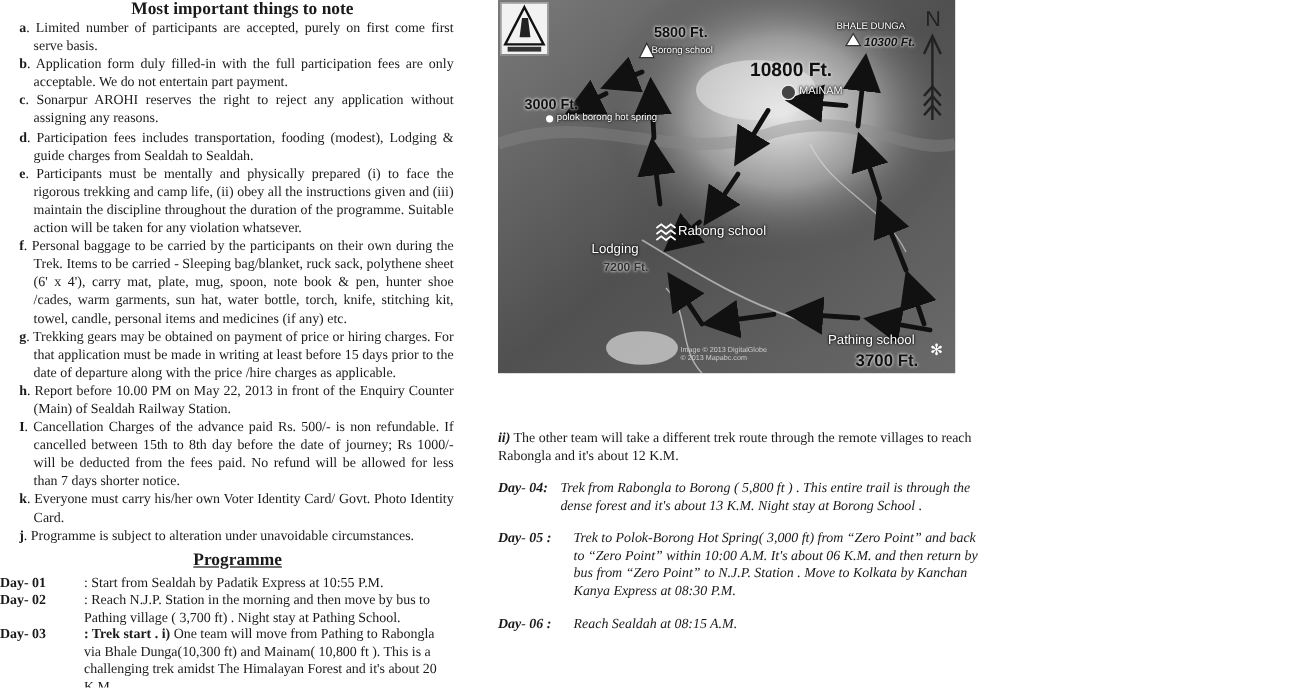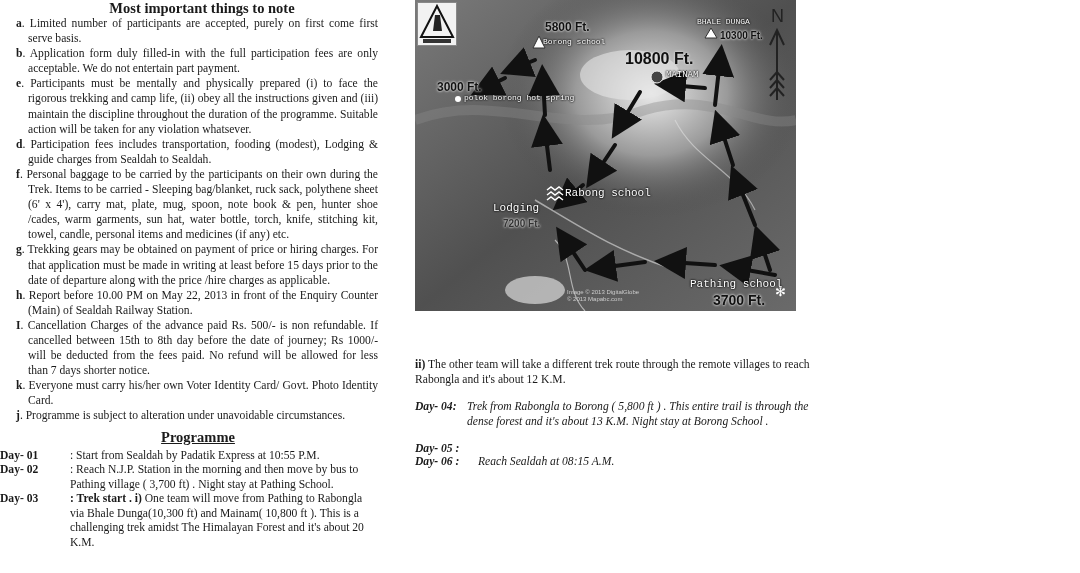--- a/index.html
+++ b/index.html
@@ -9,42 +9,43 @@
   .title { text-align:center; font-weight:bold; font-size:14.5px; line-height:16px; margin:0 0 0 26px; }
   .note { font-size:11.6px; line-height:15.1px; padding-left:28px; text-indent:-12px; text-align:justify; }
   .note .k { font-weight:bold; }
   .prog-title { text-align:center; font-weight:bold; font-size:14.5px; text-decoration:underline; margin:5px 0 0 18px; line-height:16px; }
   .day { position:relative; font-size:11.6px; line-height:14.5px; }
   .day .dl { position:absolute; left:0; font-weight:bold; }
   .day .dt { margin-left:70px; }
   .map { position:absolute; left:415px; top:0; width:381px; height:311px; overflow:hidden;
          background:#5a5a5a; }
   .map svg { position:absolute; left:0; top:0; }
-  .lbl { position:absolute; font-family:Liberation Mono, monospace; font-size:10px; color:#fff;
+  .lbl { position:absolute; font-family:Liberation Sans, sans-serif; font-size:10px; color:#fff;
          text-shadow:0 0 2px #000,0 0 2px #000; white-space:nowrap; }
   .alt { position:absolute; font-family:"Liberation Sans","DejaVu Sans",sans-serif; font-weight:bold; color:#111;
          text-shadow:0 0 2px #ddd,0 0 3px #ddd; white-space:nowrap; }
   .credit { position:absolute; font-family:"Liberation Sans",sans-serif; font-size:6px; color:#ccc; line-height:7px; }
   .logo { position:absolute; left:2px; top:2px; width:38px; height:42px; background:#f2f2f2; border:1px solid #888; }
   .right-col { position:absolute; left:415px; top:358px; width:400px; font-size:11.6px; line-height:14.5px; }
-  .right-col .b { font-weight:bold; }
+  .right-col .b { font-weight:bold;font-style:italic; }
   .rd { position:relative;font-style:italic; }
   .rd .dl { position:absolute; left:0; font-weight:bold; }
   .gap { height:13px; }
 </style>
 </head>
 <body>
 
 <div class="left-col">
   <div class="title">Most important things to note</div>
   <div id="notes-list">
       <div class="note"><span class="k">a</span><span>. Limited number of participants are accepted, purely on first come first serve basis.</span></div>
       <div class="note"><span class="k">b</span><span>. Application form duly filled-in with the full participation fees are only acceptable. We do not entertain part payment.</span></div>
+      <div class="note"><span class="k">c</span><span>. Sonarpur AROHI reserves the right to reject any application without assigning any reasons.</span></div>
+      <div class="note"><span class="k">d</span><span>. Participation fees includes transportation, fooding (modest), Lodging &amp; guide charges from Sealdah to Sealdah.</span></div>
       <div class="note"><span class="k">e</span><span>. Participants must be mentally and physically prepared (i) to face the rigorous trekking and camp life, (ii) obey all the instructions given and (iii) maintain the discipline throughout the duration of the programme. Suitable action will be taken for any violation whatsever.</span></div>
-      <div class="note"><span class="k">d</span><span>. Participation fees includes transportation, fooding (modest), Lodging &amp; guide charges from Sealdah to Sealdah.</span></div>
       <div class="note"><span class="k">f</span><span>. Personal baggage to be carried by the participants on their own during the Trek. Items to be carried - Sleeping bag/blanket, ruck sack, polythene sheet (6' x 4'), carry mat, plate, mug, spoon, note book &amp; pen, hunter shoe /cades, warm garments, sun hat, water bottle, torch, knife, stitching kit, towel, candle, personal items and medicines (if any) etc.</span></div>
       <div class="note"><span class="k">g</span><span>. Trekking gears may be obtained on payment of price or hiring charges. For that application must be made in writing at least before 15 days prior to the date of departure along with the price /hire charges as applicable.</span></div>
       <div class="note"><span class="k">h</span><span>. Report before 10.00 PM on May 22, 2013 in front of the Enquiry Counter (Main) of Sealdah Railway Station.</span></div>
       <div class="note"><span class="k">I</span><span>.  Cancellation Charges of the advance paid Rs. 500/- is non refundable. If cancelled between 15th to 8th day before the date of journey; Rs 1000/- will be deducted from the fees paid. No refund will be allowed for less than 7 days shorter notice.</span></div>
       <div class="note"><span class="k">k</span><span>. Everyone must carry his/her own Voter Identity Card/ Govt. Photo Identity Card.</span></div>
       <div class="note"><span class="k">j</span><span>.  Programme is subject to alteration under unavoidable circumstances.</span></div>
     </div>
   <div class="prog-title">Programme</div>
   <div id="days-list" style="margin-top:4px;">
       <div class="day">
@@ -130,21 +131,21 @@
       </svg>
   </div>
 
   <div class="alt" style="left:130px;top:20px;font-size:12px;">5800 Ft.</div>
   <div class="lbl" style="left:128px;top:37px;font-size:8px;">Borong school</div>
   <div class="alt" style="left:22px;top:80px;font-size:12px;">3000 Ft.</div>
   <div class="lbl" style="left:49px;top:93px;font-size:8px;">polok borong hot spring</div>
   <div class="alt" style="left:210px;top:50px;font-size:16px;">10800 Ft.</div>
   <div class="lbl" style="left:251px;top:70px;font-size:9px;">MAINAM</div>
   <div class="lbl" style="left:282px;top:17px;font-size:8px;">BHALE DUNGA</div>
-  <div class="alt" style="left:305px;top:30px;font-size:10px;">10300 Ft.</div>
+  <div class="alt" style="left:305px;top:30px;font-size:10px;font-style:italic;">10300 Ft.</div>
   <div class="lbl" style="left:150px;top:187px;font-size:11px;">Rabong school</div>
   <div class="lbl" style="left:78px;top:202px;font-size:11px;">Lodging</div>
   <div class="alt" style="left:88px;top:218px;font-size:10px;color:#333;">7200 Ft.</div>
   <div class="lbl" style="left:275px;top:278px;font-size:11px;">Pathing school</div>
   <div class="alt" style="left:298px;top:292px;font-size:14px;">3700 Ft.</div>
   <div class="credit" style="left:152px;top:289px;">
     <div>Image © 2013 DigitalGlobe</div>
     <div>© 2013 Mapabc.com</div>
   </div>
 </div>
@@ -155,20 +156,21 @@
   </div>
   <div class="gap"></div>
   <div id="later-days">
       <div class="rd">
         <span class="dl">Day- 04:</span>
         <div style="margin-left:52px">Trek from Rabongla to Borong ( 5,800 ft ) . This entire trail is through the dense forest and it's about 13 K.M. Night stay at Borong School .</div>
       </div>
       <div class="gap"></div>
       <div class="rd">
         <span class="dl">Day- 05 :</span>
+        <div style="margin-left:63px">Trek to Polok-Borong Hot Spring( 3,000 ft) from “Zero Point” and back to “Zero Point” within 10:00 A.M. It's about 06  K.M.  and  then return by bus from “Zero Point” to N.J.P. Station . Move to Kolkata by Kanchan Kanya Express at 08:30 P.M.</div>
       </div>
       <div class="gap"></div>
       <div class="rd">
         <span class="dl">Day- 06 :</span>
         <div style="margin-left:63px"> Reach Sealdah at 08:15 A.M.</div>
       </div>
     </div>
 </div>
 
 </body></html>

